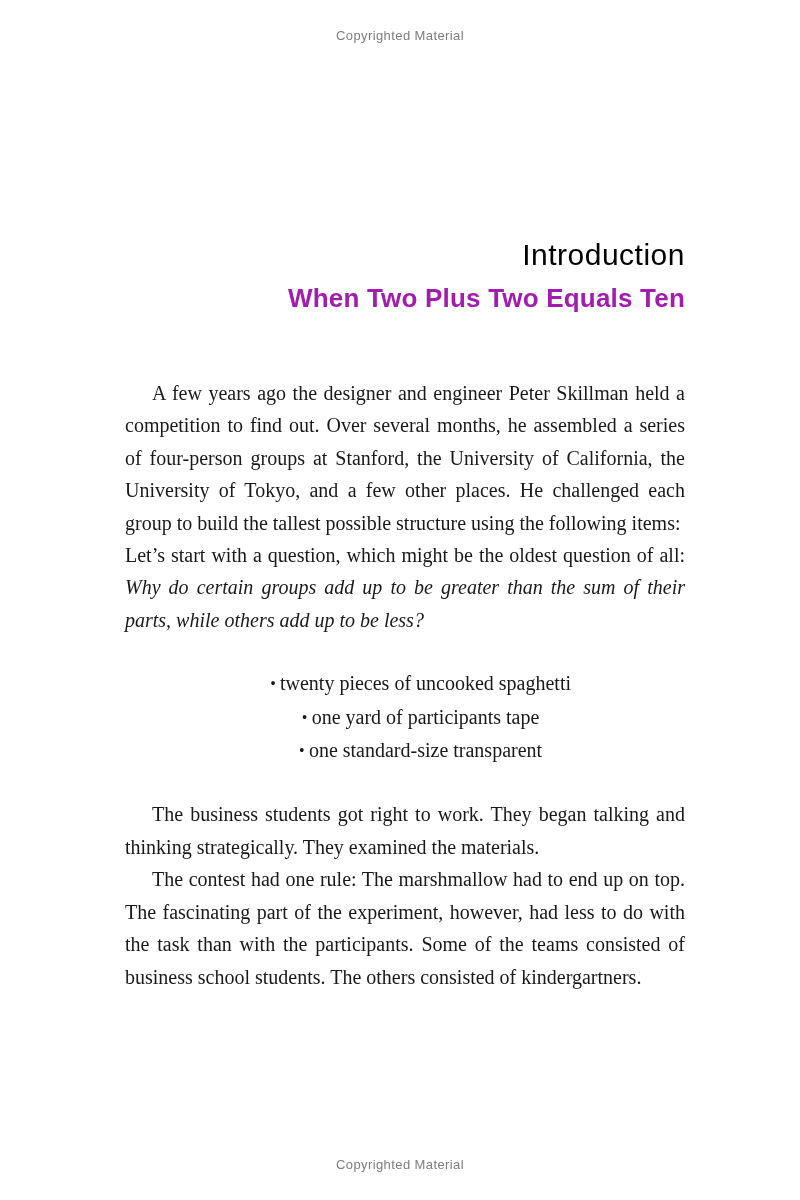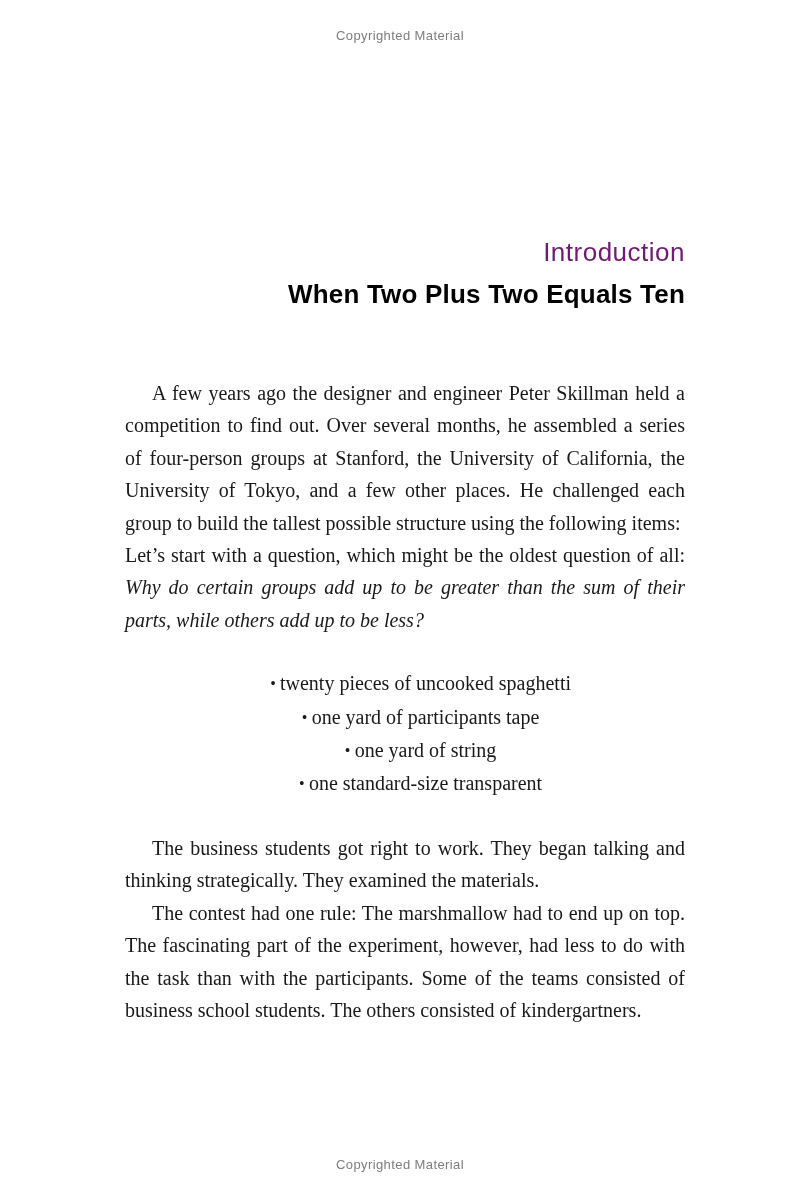--- a/index.html
+++ b/index.html
@@ -27,31 +27,31 @@
   .copyright.bottom { top: 1157px; }
 
   .chapter-header {
     position: absolute;
     top: 238px;
     right: 115px;
     text-align: right;
     font-family: "Liberation Sans", sans-serif;
   }
   .kicker {
-    font-size: 26px;
+    font-size: 30px;
     font-weight: 400;
-    color: #701a75;
+    color: #000000;
     letter-spacing: 0.5px;
     line-height: 1.1;
   }
   .chapter-title {
     margin-top: 13px;
     font-size: 26px;
     font-weight: 600;
-    color: #000000;
+    color: #a21caf;
     letter-spacing: 0.2px;
     line-height: 1.15;
   }
 
   .body-text {
     position: absolute;
     left: 125px;
     top: 377px;
     width: 560px;
     font-size: 20px;
@@ -93,21 +93,20 @@
 
   <div class="body-text">
 
     <p class="para indent">A few years ago the designer and engineer Peter Skillman held a competition to find out. Over several months, he assembled a series of four-person groups at Stanford, the University of California, the University of Tokyo, and a few other places. He challenged each group to build the tallest possible structure using the following items:</p>
 
     <p class="para"><span>Let’s start with a question, which might be the oldest question of all: </span><span class="italic">Why do certain groups add up to be greater than the sum of their parts, while others add up to be less?</span></p>
 
     <ul class="materials-list">
       <li><span class="bullet-marker">•</span><span>twenty pieces of uncooked spaghetti</span></li>
       <li><span class="bullet-marker">•</span><span>one yard of participants tape</span></li>
-      <li><span class="bullet-marker">•</span><span>one yard of string</span></li>
       <li><span class="bullet-marker">•</span><span>one standard-size transparent</span></li>
     </ul>
 
     <p class="para indent">The business students got right to work. They began talking and thinking strategically. They examined the materials.</p>
 
     <p class="para indent">The contest had one rule: The marshmallow had to end up on top. The fascinating part of the experiment, however, had less to do with the task than with the participants. Some of the teams consisted of business school students. The others consisted of kindergartners.</p>
 
   </div>
 
   <div class="copyright bottom">Copyrighted Material</div>

